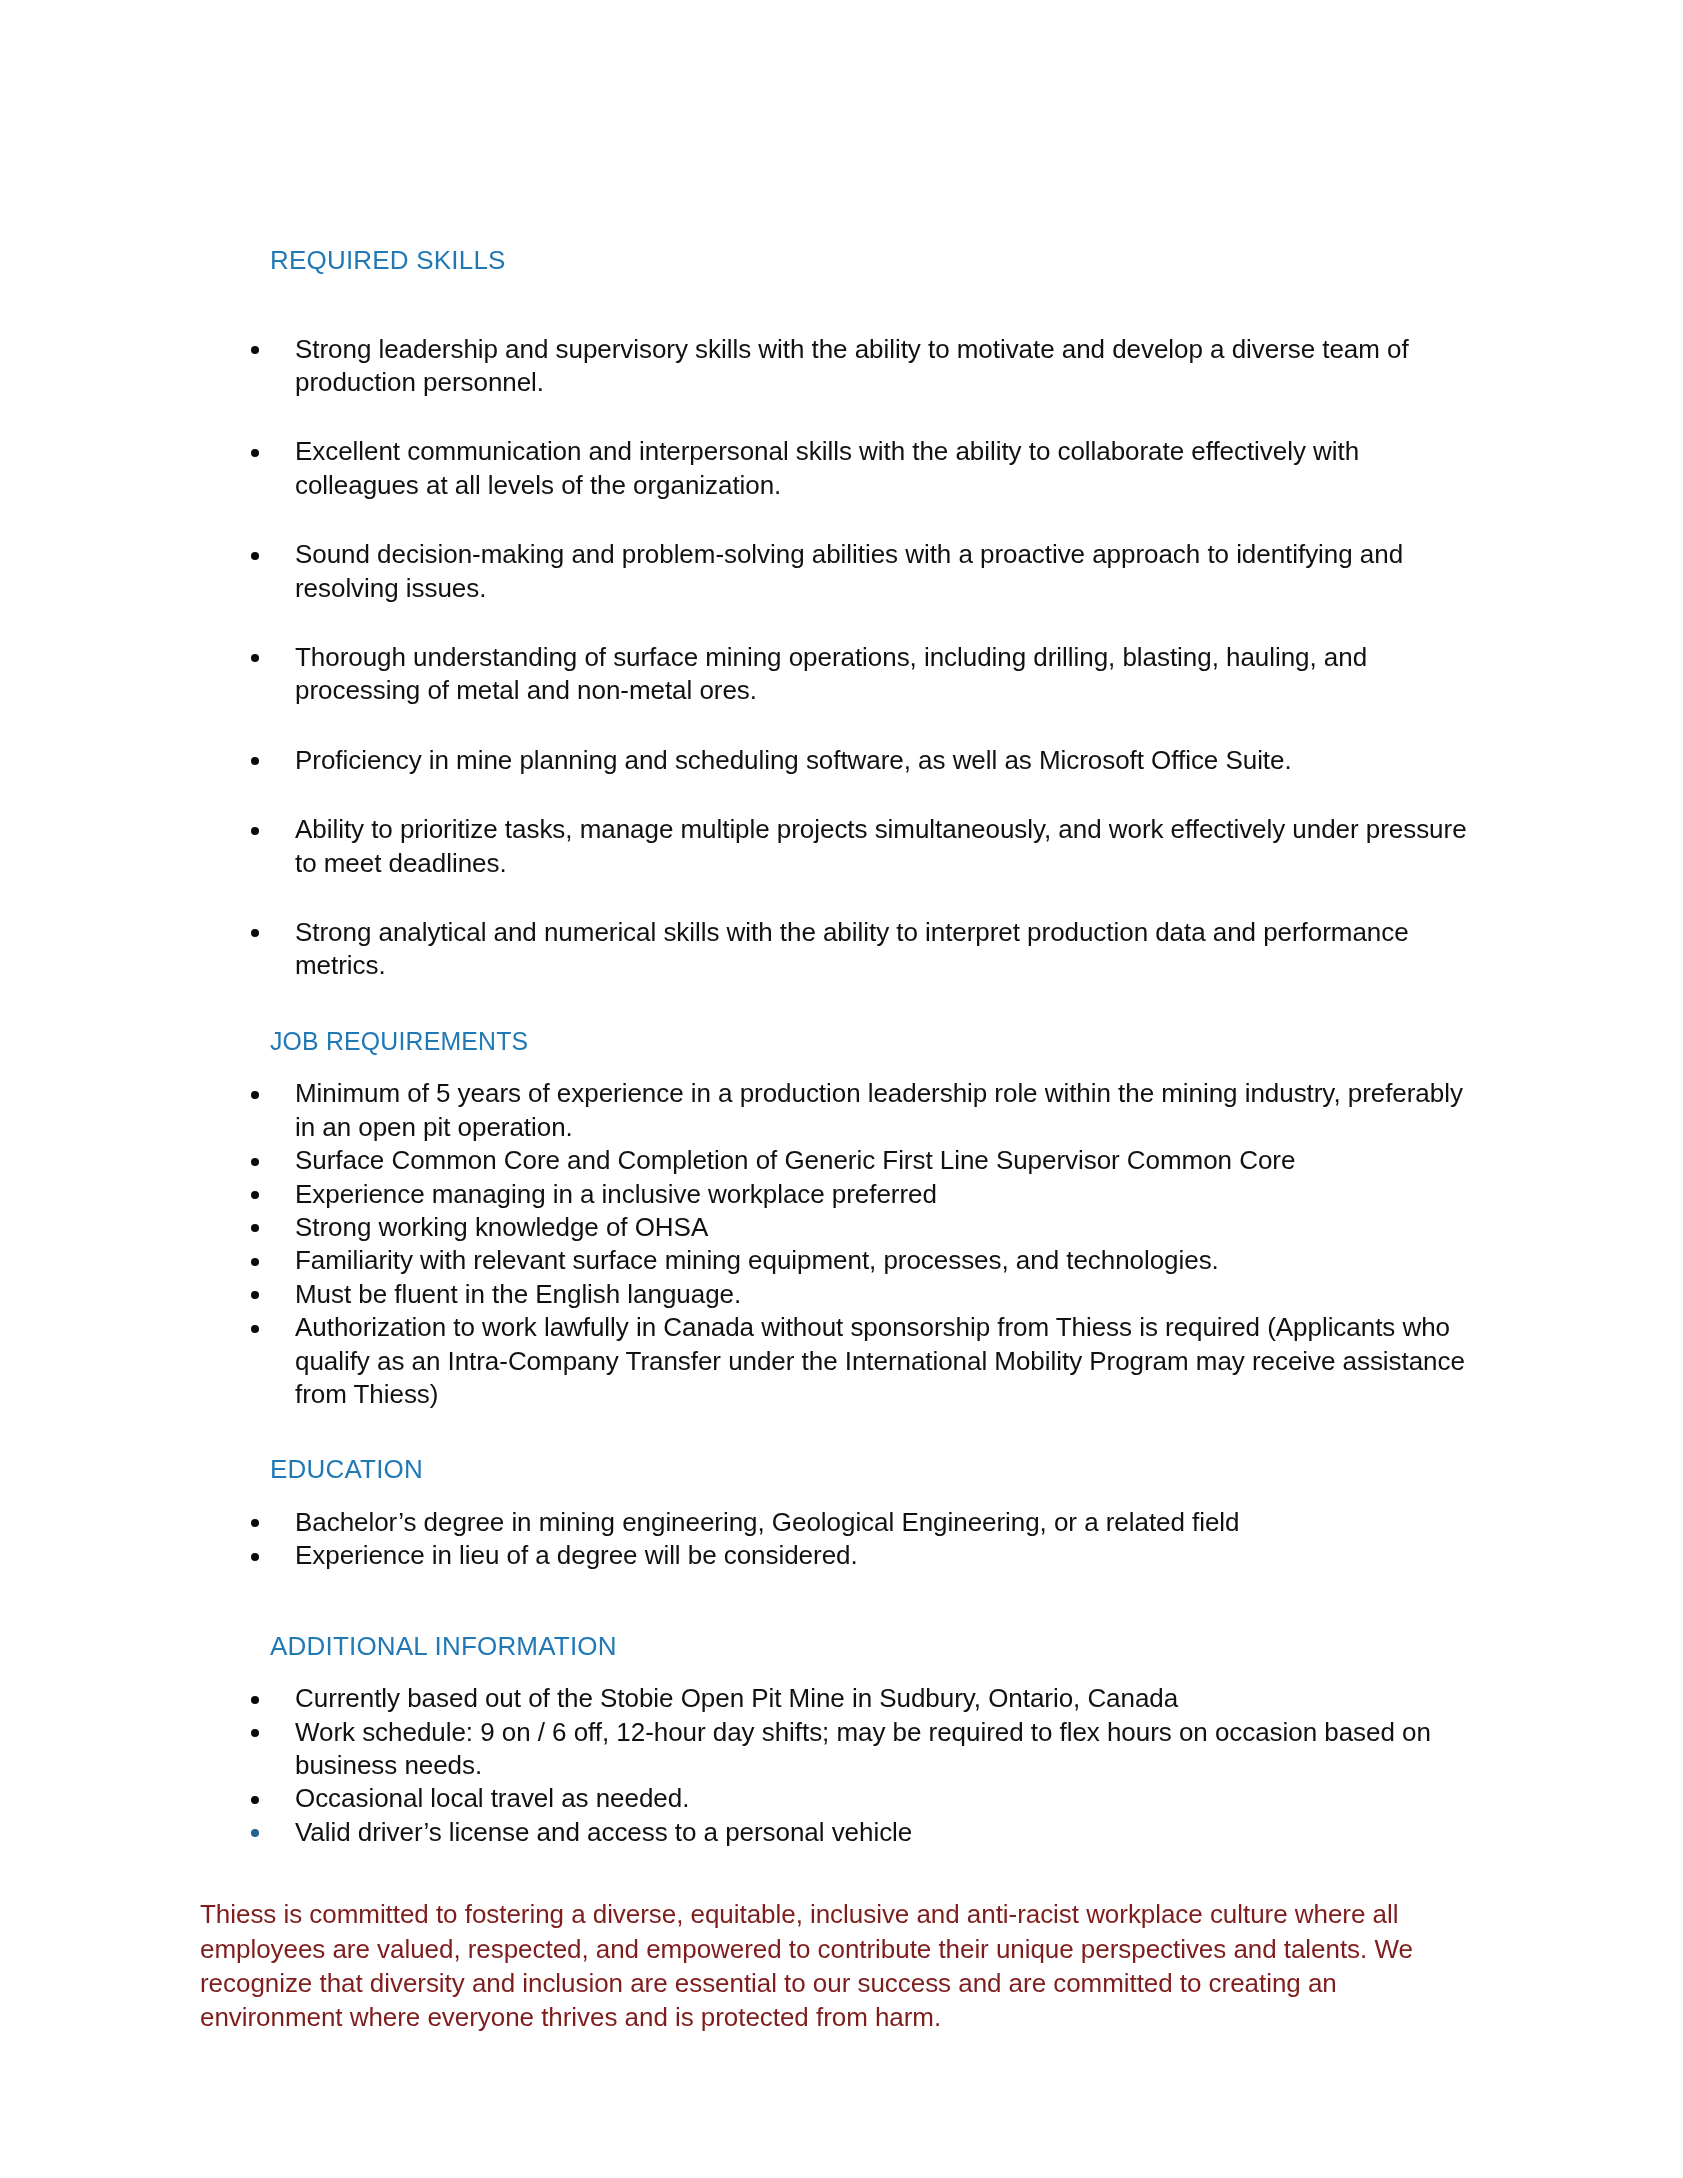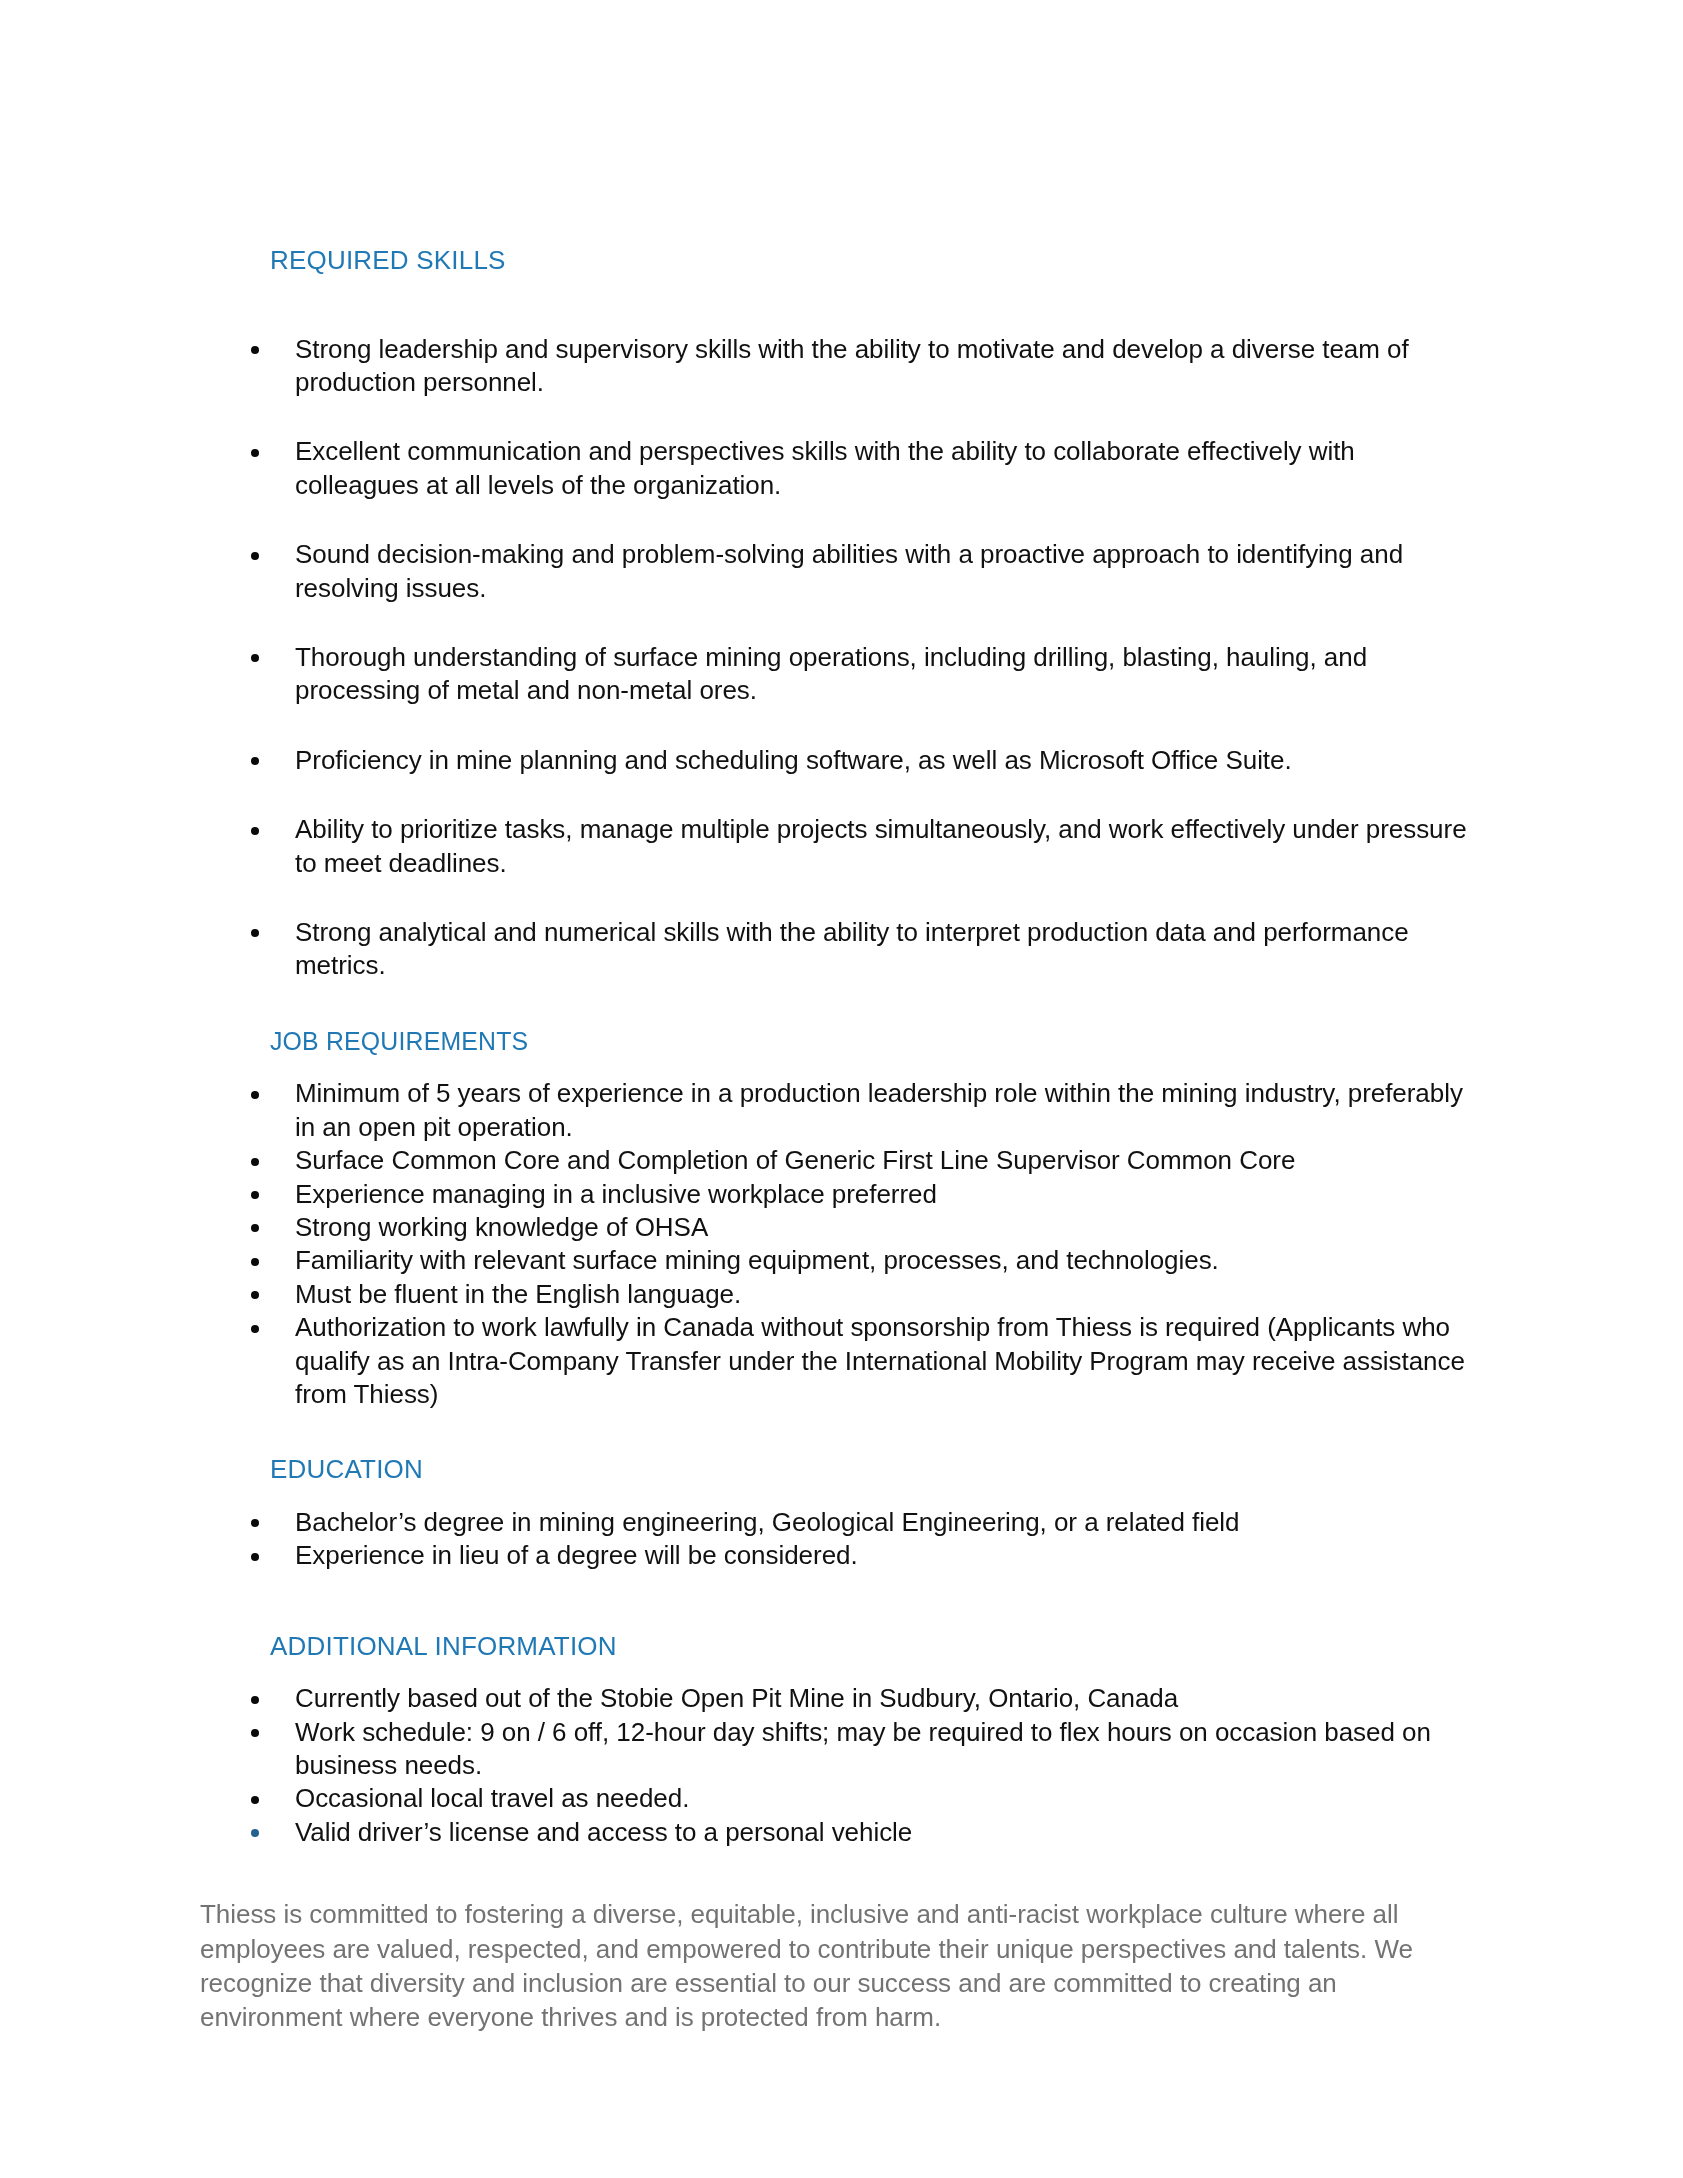--- a/index.html
+++ b/index.html
@@ -93,21 +93,21 @@
   .sp-after-heading { height: 20px; }
   .sp-section-gap   { height: 42px; }
   .sp-section-gap-lg{ height: 57px; }
 
   
   .closing {
     margin: 0 0 0 197px;
     width: 1272px;
     font-size: 26px;
     line-height: 1.32;
-    color: #737373;
+    color: #7f1d1d;
     letter-spacing: -0.05px;
   }
   .closing p {
     margin: 0;
     padding: 0;
   }
 </style>
 </head>
 <body>
 
@@ -117,21 +117,21 @@
     <section class="section">
       <h2 class="section-heading">REQUIRED SKILLS</h2>
       <div class="sp-after-heading"></div>
       <ul class="bullets gap-tight w-main">
         <li>
           <span class="bullet-dot"></span>
           <span class="li-text">Strong leadership and supervisory skills with the ability to motivate and develop a diverse team of production personnel.</span>
         </li>
         <li>
           <span class="bullet-dot"></span>
-          <span class="li-text">Excellent communication and perspectives skills with the ability to collaborate effectively with colleagues at all levels of the organization.</span>
+          <span class="li-text">Excellent communication and interpersonal skills with the ability to collaborate effectively with colleagues at all levels of the organization.</span>
         </li>
         <li>
           <span class="bullet-dot"></span>
           <span class="li-text">Sound decision-making and problem-solving abilities with a proactive approach to identifying and resolving issues.</span>
         </li>
         <li>
           <span class="bullet-dot"></span>
           <span class="li-text">Thorough understanding of surface mining operations, including drilling, blasting, hauling, and processing of metal and non-metal ores.</span>
         </li>
         <li>

